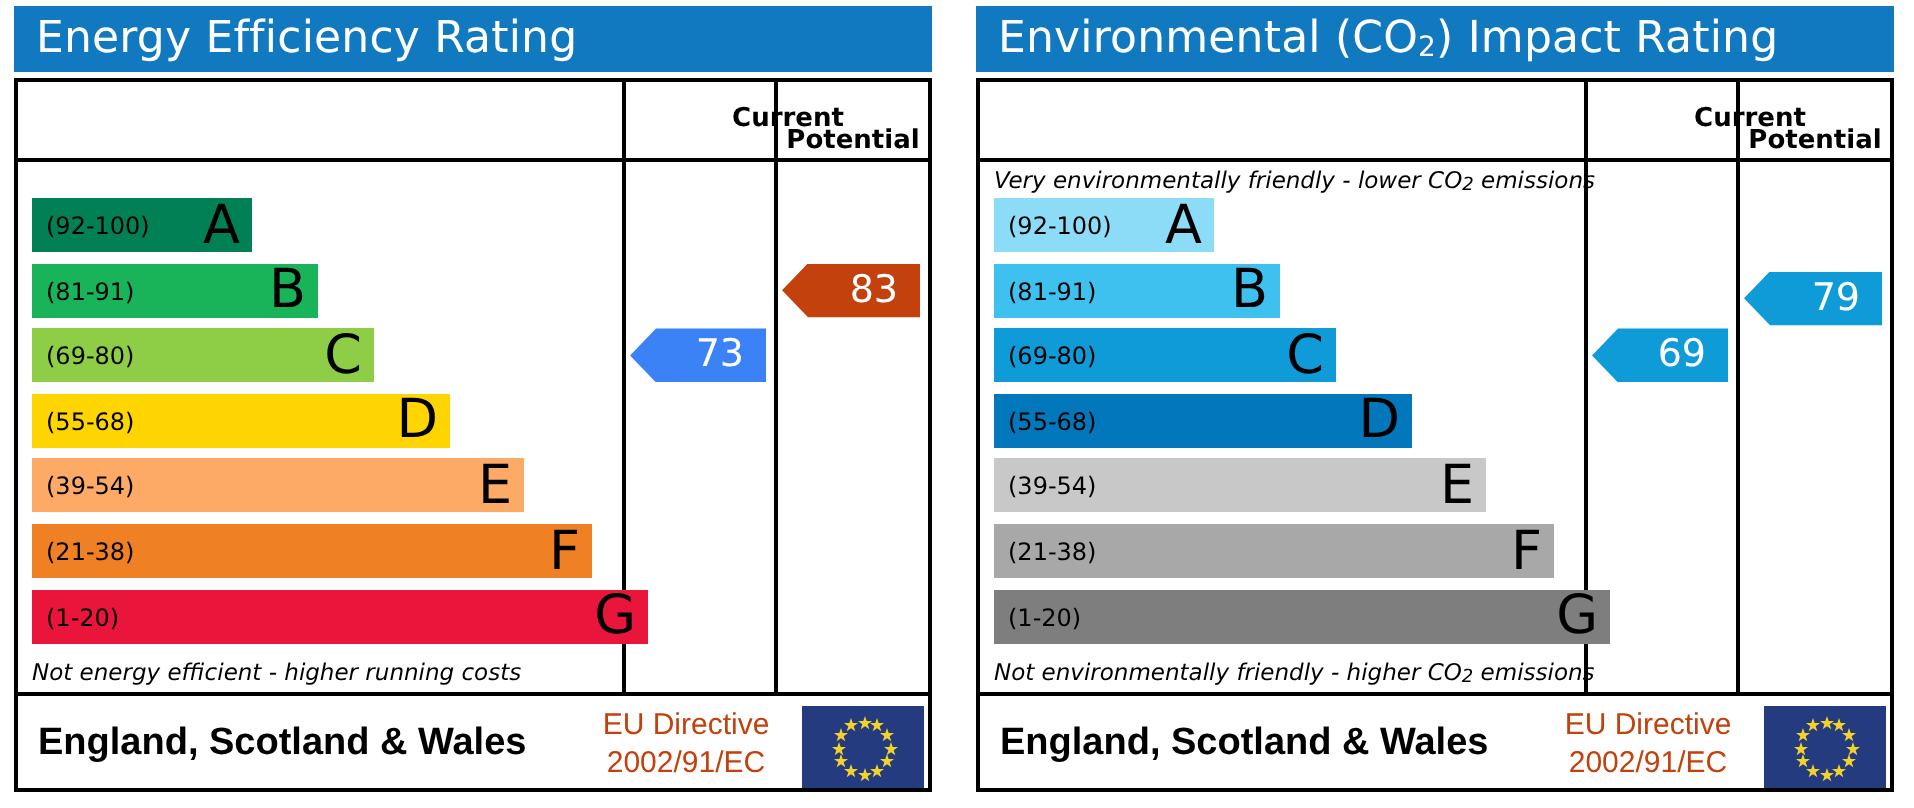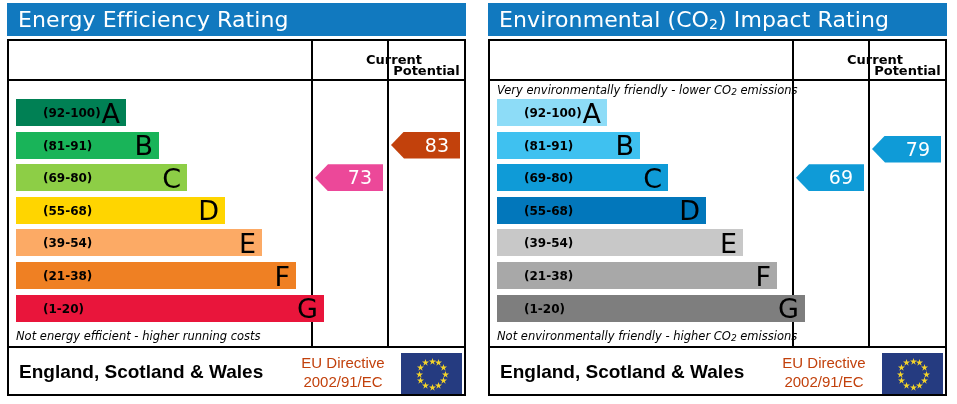--- a/index.html
+++ b/index.html
@@ -119,23 +119,22 @@
     box-sizing: border-box;
     color: #000000;
   }
   .band .range {
     position: absolute;
     left: 7px;
     top: 0;
     height: 27px;
     line-height: 28px;
     font-size: 12px;
-    font-weight: bold;
+    font-weight: normal;
     white-space: nowrap;
-    margin-left: 20px;
   }
   .band .letter {
     position: absolute;
     right: 6px;
     top: 50%;
     transform: translateY(-50%);
     font-size: 27px;
     line-height: 27px;
     font-weight: normal;
     font-family: "DejaVu Sans", sans-serif;
@@ -299,21 +298,21 @@
               </svg></span>
             <span class="star" style="left: 19.2417px; top: 14px; width: 0px; height: 0px; margin-left: -3px; margin-top: -3px;"><svg width="7" height="7" viewBox="0 0 10 10">
                 <polygon points="5,0 6.2,3.6 10,3.6 6.9,5.9 8.1,9.5 5,7.3 1.9,9.5 3.1,5.9 0,3.6 3.8,3.6" fill="#f3d32a"></polygon>
               </svg></span>
             <span class="star" style="left: 24px; top: 9.24167px; width: 0px; height: 0px; margin-left: -3px; margin-top: -3px;"><svg width="7" height="7" viewBox="0 0 10 10">
                 <polygon points="5,0 6.2,3.6 10,3.6 6.9,5.9 8.1,9.5 5,7.3 1.9,9.5 3.1,5.9 0,3.6 3.8,3.6" fill="#f3d32a"></polygon>
               </svg></span>
           </div>
       </div>
 
-    <div class="arrow" style="left: 306px; width: 68px; top: 123.2px; background: #ec4899;">73</div>
+    <div class="arrow" style="left: 306px; width: 68px; top: 123.2px; background: #3b82f6;">73</div>
         <div class="arrow" style="left: 382px; width: 69px; top: 90.6px; background: #c2410c;">83</div>
       </div>
   </div>
 
   <div class="epc right">
 
     <div class="title-bar">
       <span>Environmental (CO</span><span class="sub">2</span><span>) Impact Rating</span>
     </div>
 

